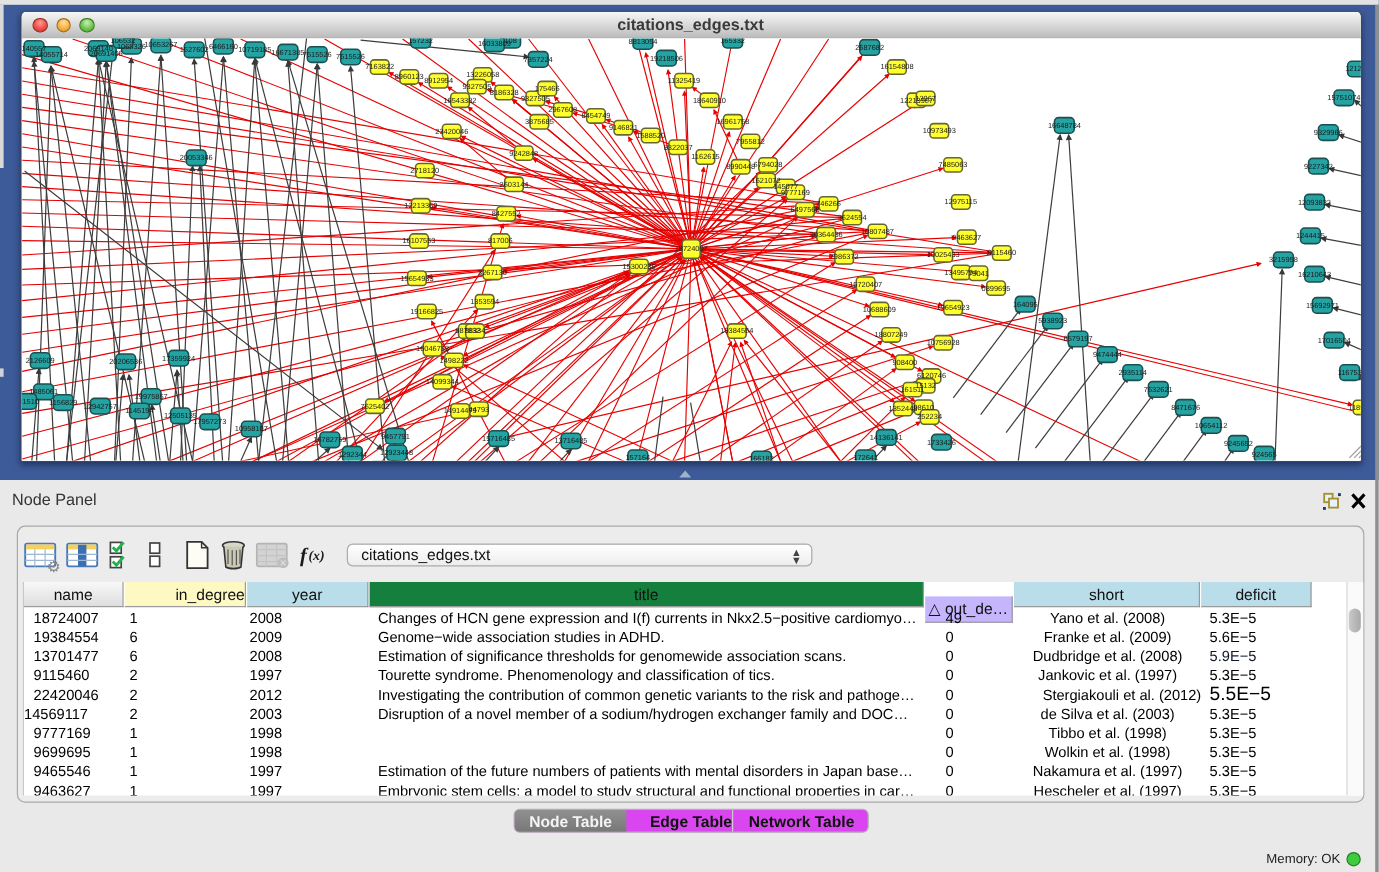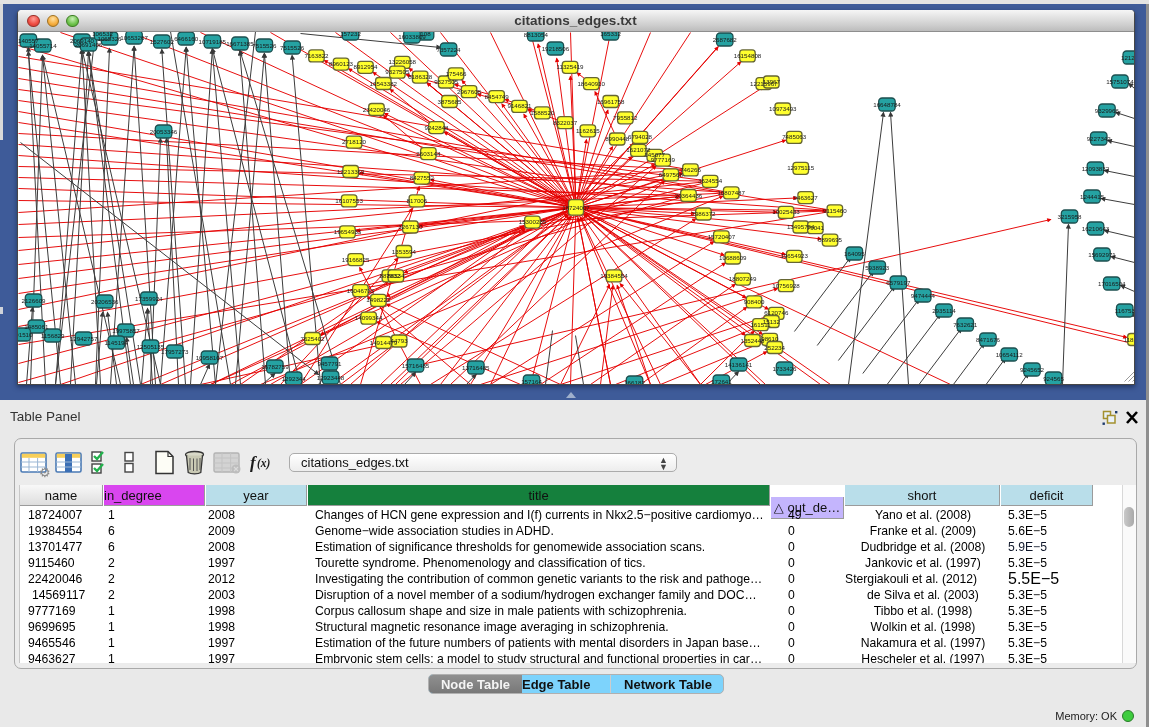--- a/index.html
+++ b/index.html
@@ -538,21 +538,21 @@
       <text x="760" y="326.2" font-size="6.2" fill="#1a1a1a" text-anchor="middle" font-family="Liberation Sans, sans-serif">161511</text>
       <text x="752" y="342" font-size="6.2" fill="#1a1a1a" text-anchor="middle" font-family="Liberation Sans, sans-serif">1352448</text>
       <text x="532" y="223.6" font-size="6.2" fill="#1a1a1a" text-anchor="middle" font-family="Liberation Sans, sans-serif">15300235</text>
       <text x="575.5" y="209" font-size="6.2" fill="#1a1a1a" text-anchor="middle" font-family="Liberation Sans, sans-serif">18724007</text>
       <text x="1135" y="341" font-size="6.2" fill="#1a1a1a" text-anchor="middle" font-family="Liberation Sans, sans-serif">1185248</text>
     </svg>
 </div>
 <div style="position:absolute;left:566px;top:392px;width:0;height:0;border-left:5px solid transparent;border-right:5px solid transparent;border-bottom:6px solid #9fb0cc"></div>
 
 <div style="position:absolute;left:0;top:400px;width:1149px;height:327px;background:#e9e9e9"></div>
-<div style="position:absolute;left:10px;top:409px;font-size:13.5px;color:#333">Table Panel</div>
+<div style="position:absolute;left:10px;top:409px;font-size:13.5px;color:#333">Node Panel</div>
 <svg width="40" height="16" viewBox="0 0 40 16" style="position:absolute;left:1102px;top:410px">
 <rect x="1.5" y="1.5" width="7" height="7" fill="#e8f1f8" stroke="#a3902e" stroke-width="1.5"></rect>
 <rect x="5.5" y="5.5" width="7.5" height="7.5" fill="#eaf2f9" stroke="#a3902e" stroke-width="1.5"></rect>
 <rect x="13" y="1" width="2.4" height="2.4" fill="#1d3a6b"></rect>
     <rect x="0.5" y="12.5" width="2.4" height="2.4" fill="#1d3a6b"></rect>
 <path d="M25,2 L35,13 M35,2 L25,13" stroke="#000" stroke-width="2.6"></path>
 </svg>
 <div style="position:absolute;left:14px;top:438px;width:1123px;height:231px;border:1.5px solid #a9a9a9;border-radius:7px;background:#ececec"></div>
 <svg width="270" height="30" viewBox="0 0 270 30" style="position:absolute;left:20px;top:450px">
 <g>
@@ -594,21 +594,21 @@
     </g>
 <g transform="translate(228,0)">
       <text x="2" y="18" font-size="17" font-style="italic" font-weight="bold" fill="#1a1a1a" font-family="Liberation Serif,serif">f</text>
       <text x="9" y="17" font-size="11.5" font-style="italic" font-weight="bold" fill="#1a1a1a" font-family="Liberation Serif,serif">(x)</text>
     </g>
 </svg>
 <div style="position:absolute;left:289px;top:453px;width:388px;height:19px;background:linear-gradient(#ffffff,#ededed);border:1px solid #ababab;border-radius:5px;font-size:13px;color:#111;line-height:18px;padding-left:11px">citations_edges.txt<span style="position:absolute;right:8px;top:2.5px;font-size:9px;color:#444;line-height:7px">▲<br>▼</span></div>
 
 <div style="position:absolute;left:19px;top:485px;width:1116.5px;height:178px;background:#fff;border-left:1px solid #c8c8c8;overflow:hidden">
 <div style="position:absolute;left:0px;top:0;width:83px;height:20.5px;background:linear-gradient(#f8f8f8,#dedede);border-right:1px solid #9b9b9b;border-bottom:1px solid #9b9b9b;text-align:center;line-height:21px;font-size:13px;color:#111">name</div>
-    <div style="position:absolute;left:84px;top:0;width:101px;height:20.5px;background:#d946ef;border-right:1px solid #9b9b9b;border-bottom:1px solid #9b9b9b;text-align:left;line-height:21px;font-size:13px;color:#111">in_degree</div>
+    <div style="position:absolute;left:84px;top:0;width:101px;height:20.5px;background:#fef9c3;border-right:1px solid #9b9b9b;border-bottom:1px solid #9b9b9b;text-align:right;line-height:21px;font-size:13px;color:#111">in_degree</div>
     <div style="position:absolute;left:186px;top:0;width:101px;height:20.5px;background:#b9deea;border-right:1px solid #9b9b9b;border-bottom:1px solid #9b9b9b;text-align:center;line-height:21px;font-size:13px;color:#111">year</div>
     <div style="position:absolute;left:288px;top:0;width:462px;height:20.5px;background:#15803d;border-right:1px solid #9b9b9b;border-bottom:1px solid #9b9b9b;text-align:center;line-height:21px;font-size:13px;color:#111">title</div>
     <div style="position:absolute;left:751px;top:12px;width:73px;height:22px;background:#c4b5fd;border-right:1px solid #9b9b9b;border-bottom:1px solid #9b9b9b;text-align:center;line-height:21px;font-size:13px;color:#111">△ out_de…</div>
     <div style="position:absolute;left:825px;top:0;width:155px;height:20.5px;background:#b9deea;border-right:1px solid #9b9b9b;border-bottom:1px solid #9b9b9b;text-align:center;line-height:21px;font-size:13px;color:#111">short</div>
     <div style="position:absolute;left:981px;top:0;width:92px;height:20.5px;background:#b9deea;border-right:1px solid #9b9b9b;border-bottom:1px solid #9b9b9b;text-align:center;line-height:21px;font-size:13px;color:#111">deficit</div>
     <div style="position:absolute;left:0px;top:21.5px;width:76px;height:16px;overflow:hidden;white-space:nowrap;text-overflow:ellipsis;padding-left:8px;line-height:16px;font-size:12.2px;color:#000">18724007</div>
     <div style="position:absolute;left:84px;top:21.5px;width:98px;height:16px;overflow:hidden;white-space:nowrap;text-overflow:ellipsis;padding-left:4px;line-height:16px;font-size:12.2px;color:#000">1</div>
     <div style="position:absolute;left:186px;top:21.5px;width:100px;height:16px;overflow:hidden;white-space:nowrap;text-overflow:ellipsis;padding-left:2px;line-height:16px;font-size:12.2px;color:#000">2008</div>
     <div style="position:absolute;left:288px;top:21.5px;width:456px;height:16px;overflow:hidden;white-space:nowrap;text-overflow:ellipsis;padding-left:7px;line-height:16px;font-size:12.2px;color:#000">Changes of HCN gene expression and I(f) currents in Nkx2.5−positive cardiomyocytes derived from murine embryonic stem cells during differentiation.</div>
     <div style="position:absolute;left:751px;top:21.5px;width:57px;height:16px;overflow:hidden;white-space:nowrap;text-overflow:ellipsis;padding-left:17px;line-height:16px;font-size:12.2px;color:#000">49</div>
@@ -633,40 +633,38 @@
     <div style="position:absolute;left:186px;top:69.5px;width:100px;height:16px;overflow:hidden;white-space:nowrap;text-overflow:ellipsis;padding-left:2px;line-height:16px;font-size:12.2px;color:#000">1997</div>
     <div style="position:absolute;left:288px;top:69.5px;width:456px;height:16px;overflow:hidden;white-space:nowrap;text-overflow:ellipsis;padding-left:7px;line-height:16px;font-size:12.2px;color:#000">Tourette syndrome. Phenomenology and classification of tics.</div>
     <div style="position:absolute;left:751px;top:69.5px;width:57px;height:16px;overflow:hidden;white-space:nowrap;text-overflow:ellipsis;padding-left:17px;line-height:16px;font-size:12.2px;color:#000">0</div>
     <div style="position:absolute;left:825px;top:69.5px;width:156px;height:16px;overflow:hidden;white-space:nowrap;text-overflow:ellipsis;text-align:center;line-height:16px;font-size:12.2px;color:#000">Jankovic et al. (1997)</div>
     <div style="position:absolute;left:981px;top:69.5px;width:86px;height:16px;overflow:hidden;white-space:nowrap;text-overflow:ellipsis;padding-left:7px;line-height:16px;font-size:12.2px;color:#000">5.3E−5</div>
     <div style="position:absolute;left:0px;top:85.5px;width:76px;height:16px;overflow:hidden;white-space:nowrap;text-overflow:ellipsis;padding-left:8px;line-height:16px;font-size:12.2px;color:#000">22420046</div>
     <div style="position:absolute;left:84px;top:85.5px;width:98px;height:16px;overflow:hidden;white-space:nowrap;text-overflow:ellipsis;padding-left:4px;line-height:16px;font-size:12.2px;color:#000">2</div>
     <div style="position:absolute;left:186px;top:85.5px;width:100px;height:16px;overflow:hidden;white-space:nowrap;text-overflow:ellipsis;padding-left:2px;line-height:16px;font-size:12.2px;color:#000">2012</div>
     <div style="position:absolute;left:288px;top:85.5px;width:456px;height:16px;overflow:hidden;white-space:nowrap;text-overflow:ellipsis;padding-left:7px;line-height:16px;font-size:12.2px;color:#000">Investigating the contribution of common genetic variants to the risk and pathogenesis of ADHD.</div>
     <div style="position:absolute;left:751px;top:85.5px;width:57px;height:16px;overflow:hidden;white-space:nowrap;text-overflow:ellipsis;padding-left:17px;line-height:16px;font-size:12.2px;color:#000">0</div>
-    <div style="position:absolute;left:825px;top:85.5px;width:156px;height:16px;overflow:hidden;white-space:nowrap;text-overflow:ellipsis;text-align:left;line-height:16px;font-size:12.2px;color:#000">Stergiakouli et al. (2012)</div>
+    <div style="position:absolute;left:825px;top:85.5px;width:156px;height:16px;overflow:hidden;white-space:nowrap;text-overflow:ellipsis;text-align:right;line-height:16px;font-size:12.2px;color:#000">Stergiakouli et al. (2012)</div>
     <div style="position:absolute;left:981px;top:85.5px;width:86px;height:16px;overflow:hidden;white-space:nowrap;text-overflow:ellipsis;padding-left:7px;line-height:16px;font-size:16px;color:#000">5.5E−5</div>
-    <div style="position:absolute;left:0px;top:101.5px;width:76px;height:16px;overflow:hidden;white-space:nowrap;text-overflow:ellipsis;padding-left:12px;line-height:16px;font-size:12.2px;color:#000">14569117</div>
+    <div style="position:absolute;left:0px;top:101.5px;width:76px;height:16px;overflow:hidden;white-space:nowrap;text-overflow:ellipsis;padding-left:0;line-height:16px;font-size:12.2px;color:#000">14569117</div>
     <div style="position:absolute;left:84px;top:101.5px;width:98px;height:16px;overflow:hidden;white-space:nowrap;text-overflow:ellipsis;padding-left:4px;line-height:16px;font-size:12.2px;color:#000">2</div>
     <div style="position:absolute;left:186px;top:101.5px;width:100px;height:16px;overflow:hidden;white-space:nowrap;text-overflow:ellipsis;padding-left:2px;line-height:16px;font-size:12.2px;color:#000">2003</div>
     <div style="position:absolute;left:288px;top:101.5px;width:456px;height:16px;overflow:hidden;white-space:nowrap;text-overflow:ellipsis;padding-left:7px;line-height:16px;font-size:12.2px;color:#000">Disruption of a novel member of a sodium/hydrogen exchanger family and DOCK3 is associated with an attention deficit hyperactivity disorder.</div>
     <div style="position:absolute;left:751px;top:101.5px;width:57px;height:16px;overflow:hidden;white-space:nowrap;text-overflow:ellipsis;padding-left:17px;line-height:16px;font-size:12.2px;color:#000">0</div>
     <div style="position:absolute;left:825px;top:101.5px;width:156px;height:16px;overflow:hidden;white-space:nowrap;text-overflow:ellipsis;text-align:center;line-height:16px;font-size:12.2px;color:#000">de Silva et al. (2003)</div>
     <div style="position:absolute;left:981px;top:101.5px;width:86px;height:16px;overflow:hidden;white-space:nowrap;text-overflow:ellipsis;padding-left:7px;line-height:16px;font-size:12.2px;color:#000">5.3E−5</div>
     <div style="position:absolute;left:0px;top:117.5px;width:76px;height:16px;overflow:hidden;white-space:nowrap;text-overflow:ellipsis;padding-left:8px;line-height:16px;font-size:12.2px;color:#000">9777169</div>
     <div style="position:absolute;left:84px;top:117.5px;width:98px;height:16px;overflow:hidden;white-space:nowrap;text-overflow:ellipsis;padding-left:4px;line-height:16px;font-size:12.2px;color:#000">1</div>
     <div style="position:absolute;left:186px;top:117.5px;width:100px;height:16px;overflow:hidden;white-space:nowrap;text-overflow:ellipsis;padding-left:2px;line-height:16px;font-size:12.2px;color:#000">1998</div>
-    <div style="position:absolute;left:288px;top:117.5px;width:456px;height:16px;overflow:hidden;white-space:nowrap;text-overflow:ellipsis;padding-left:7px;line-height:16px;font-size:12.2px;color:#000">Corpus callosum shape and size in male patients with schizophrenia.</div>
     <div style="position:absolute;left:751px;top:117.5px;width:57px;height:16px;overflow:hidden;white-space:nowrap;text-overflow:ellipsis;padding-left:17px;line-height:16px;font-size:12.2px;color:#000">0</div>
     <div style="position:absolute;left:825px;top:117.5px;width:156px;height:16px;overflow:hidden;white-space:nowrap;text-overflow:ellipsis;text-align:center;line-height:16px;font-size:12.2px;color:#000">Tibbo et al. (1998)</div>
     <div style="position:absolute;left:981px;top:117.5px;width:86px;height:16px;overflow:hidden;white-space:nowrap;text-overflow:ellipsis;padding-left:7px;line-height:16px;font-size:12.2px;color:#000">5.3E−5</div>
     <div style="position:absolute;left:0px;top:133.5px;width:76px;height:16px;overflow:hidden;white-space:nowrap;text-overflow:ellipsis;padding-left:8px;line-height:16px;font-size:12.2px;color:#000">9699695</div>
     <div style="position:absolute;left:84px;top:133.5px;width:98px;height:16px;overflow:hidden;white-space:nowrap;text-overflow:ellipsis;padding-left:4px;line-height:16px;font-size:12.2px;color:#000">1</div>
     <div style="position:absolute;left:186px;top:133.5px;width:100px;height:16px;overflow:hidden;white-space:nowrap;text-overflow:ellipsis;padding-left:2px;line-height:16px;font-size:12.2px;color:#000">1998</div>
-    <div style="position:absolute;left:288px;top:133.5px;width:456px;height:16px;overflow:hidden;white-space:nowrap;text-overflow:ellipsis;padding-left:7px;line-height:16px;font-size:12.2px;color:#000">Structural magnetic resonance image averaging in schizophrenia.</div>
     <div style="position:absolute;left:751px;top:133.5px;width:57px;height:16px;overflow:hidden;white-space:nowrap;text-overflow:ellipsis;padding-left:17px;line-height:16px;font-size:12.2px;color:#000">0</div>
     <div style="position:absolute;left:825px;top:133.5px;width:156px;height:16px;overflow:hidden;white-space:nowrap;text-overflow:ellipsis;text-align:center;line-height:16px;font-size:12.2px;color:#000">Wolkin et al. (1998)</div>
     <div style="position:absolute;left:981px;top:133.5px;width:86px;height:16px;overflow:hidden;white-space:nowrap;text-overflow:ellipsis;padding-left:7px;line-height:16px;font-size:12.2px;color:#000">5.3E−5</div>
     <div style="position:absolute;left:0px;top:149.5px;width:76px;height:16px;overflow:hidden;white-space:nowrap;text-overflow:ellipsis;padding-left:8px;line-height:16px;font-size:12.2px;color:#000">9465546</div>
     <div style="position:absolute;left:84px;top:149.5px;width:98px;height:16px;overflow:hidden;white-space:nowrap;text-overflow:ellipsis;padding-left:4px;line-height:16px;font-size:12.2px;color:#000">1</div>
     <div style="position:absolute;left:186px;top:149.5px;width:100px;height:16px;overflow:hidden;white-space:nowrap;text-overflow:ellipsis;padding-left:2px;line-height:16px;font-size:12.2px;color:#000">1997</div>
     <div style="position:absolute;left:288px;top:149.5px;width:456px;height:16px;overflow:hidden;white-space:nowrap;text-overflow:ellipsis;padding-left:7px;line-height:16px;font-size:12.2px;color:#000">Estimation of the future numbers of patients with mental disorders in Japan based on demographic changes.</div>
     <div style="position:absolute;left:751px;top:149.5px;width:57px;height:16px;overflow:hidden;white-space:nowrap;text-overflow:ellipsis;padding-left:17px;line-height:16px;font-size:12.2px;color:#000">0</div>
     <div style="position:absolute;left:825px;top:149.5px;width:156px;height:16px;overflow:hidden;white-space:nowrap;text-overflow:ellipsis;text-align:center;line-height:16px;font-size:12.2px;color:#000">Nakamura et al. (1997)</div>
     <div style="position:absolute;left:981px;top:149.5px;width:86px;height:16px;overflow:hidden;white-space:nowrap;text-overflow:ellipsis;padding-left:7px;line-height:16px;font-size:12.2px;color:#000">5.3E−5</div>
@@ -674,18 +672,18 @@
     <div style="position:absolute;left:84px;top:165.5px;width:98px;height:16px;overflow:hidden;white-space:nowrap;text-overflow:ellipsis;padding-left:4px;line-height:16px;font-size:12.2px;color:#000">1</div>
     <div style="position:absolute;left:186px;top:165.5px;width:100px;height:16px;overflow:hidden;white-space:nowrap;text-overflow:ellipsis;padding-left:2px;line-height:16px;font-size:12.2px;color:#000">1997</div>
     <div style="position:absolute;left:288px;top:165.5px;width:456px;height:16px;overflow:hidden;white-space:nowrap;text-overflow:ellipsis;padding-left:7px;line-height:16px;font-size:12.2px;color:#000">Embryonic stem cells: a model to study structural and functional properties in cardiomyogenesis.</div>
     <div style="position:absolute;left:751px;top:165.5px;width:57px;height:16px;overflow:hidden;white-space:nowrap;text-overflow:ellipsis;padding-left:17px;line-height:16px;font-size:12.2px;color:#000">0</div>
     <div style="position:absolute;left:825px;top:165.5px;width:156px;height:16px;overflow:hidden;white-space:nowrap;text-overflow:ellipsis;text-align:center;line-height:16px;font-size:12.2px;color:#000">Hescheler et al. (1997)</div>
     <div style="position:absolute;left:981px;top:165.5px;width:86px;height:16px;overflow:hidden;white-space:nowrap;text-overflow:ellipsis;padding-left:7px;line-height:16px;font-size:12.2px;color:#000">5.3E−5</div>
 <div style="position:absolute;left:1101.5px;top:0;width:14px;height:178px;background:#fafafa;border-left:1px solid #d8d8d8"></div>
 <div style="position:absolute;left:1103.5px;top:22px;width:10px;height:20px;border-radius:5px;background:linear-gradient(90deg,#c9c9c9,#a9a9a9)"></div>
 </div>
 
-<div style="position:absolute;left:428px;top:674px;width:296px;height:20px;border:1px solid #b0b0b0;border-radius:5px;background:#7dd3fc;font-size:13px;font-weight:bold">
+<div style="position:absolute;left:428px;top:674px;width:296px;height:20px;border:1px solid #b0b0b0;border-radius:5px;background:#d946ef;font-size:13px;font-weight:bold">
  <div style="position:absolute;left:0;top:0;width:93px;height:100%;background:linear-gradient(#909090,#787878);border-radius:4px 0 0 4px;color:#f4f4f4;text-align:center;line-height:19px">Node Table</div>
- <div style="position:absolute;left:93px;top:0;width:89px;height:100%;color:#111;text-align:left;line-height:19px;border-right:1px solid #ccc">Edge Table</div>
+ <div style="position:absolute;left:93px;top:0;width:89px;height:100%;color:#111;text-align:right;line-height:19px;border-right:1px solid #ccc">Edge Table</div>
  <div style="position:absolute;left:182px;top:0;width:114px;height:100%;color:#111;text-align:center;line-height:19px">Network Table</div>
 </div>
 <div style="position:absolute;right:32px;top:710px;font-size:11px;color:#222">Memory: OK</div>
 <div style="position:absolute;left:1122px;top:710px;width:12px;height:12px;border-radius:50%;background:#3ecc3e;border:1.2px solid #2a7a2a"></div>
 </body></html>

